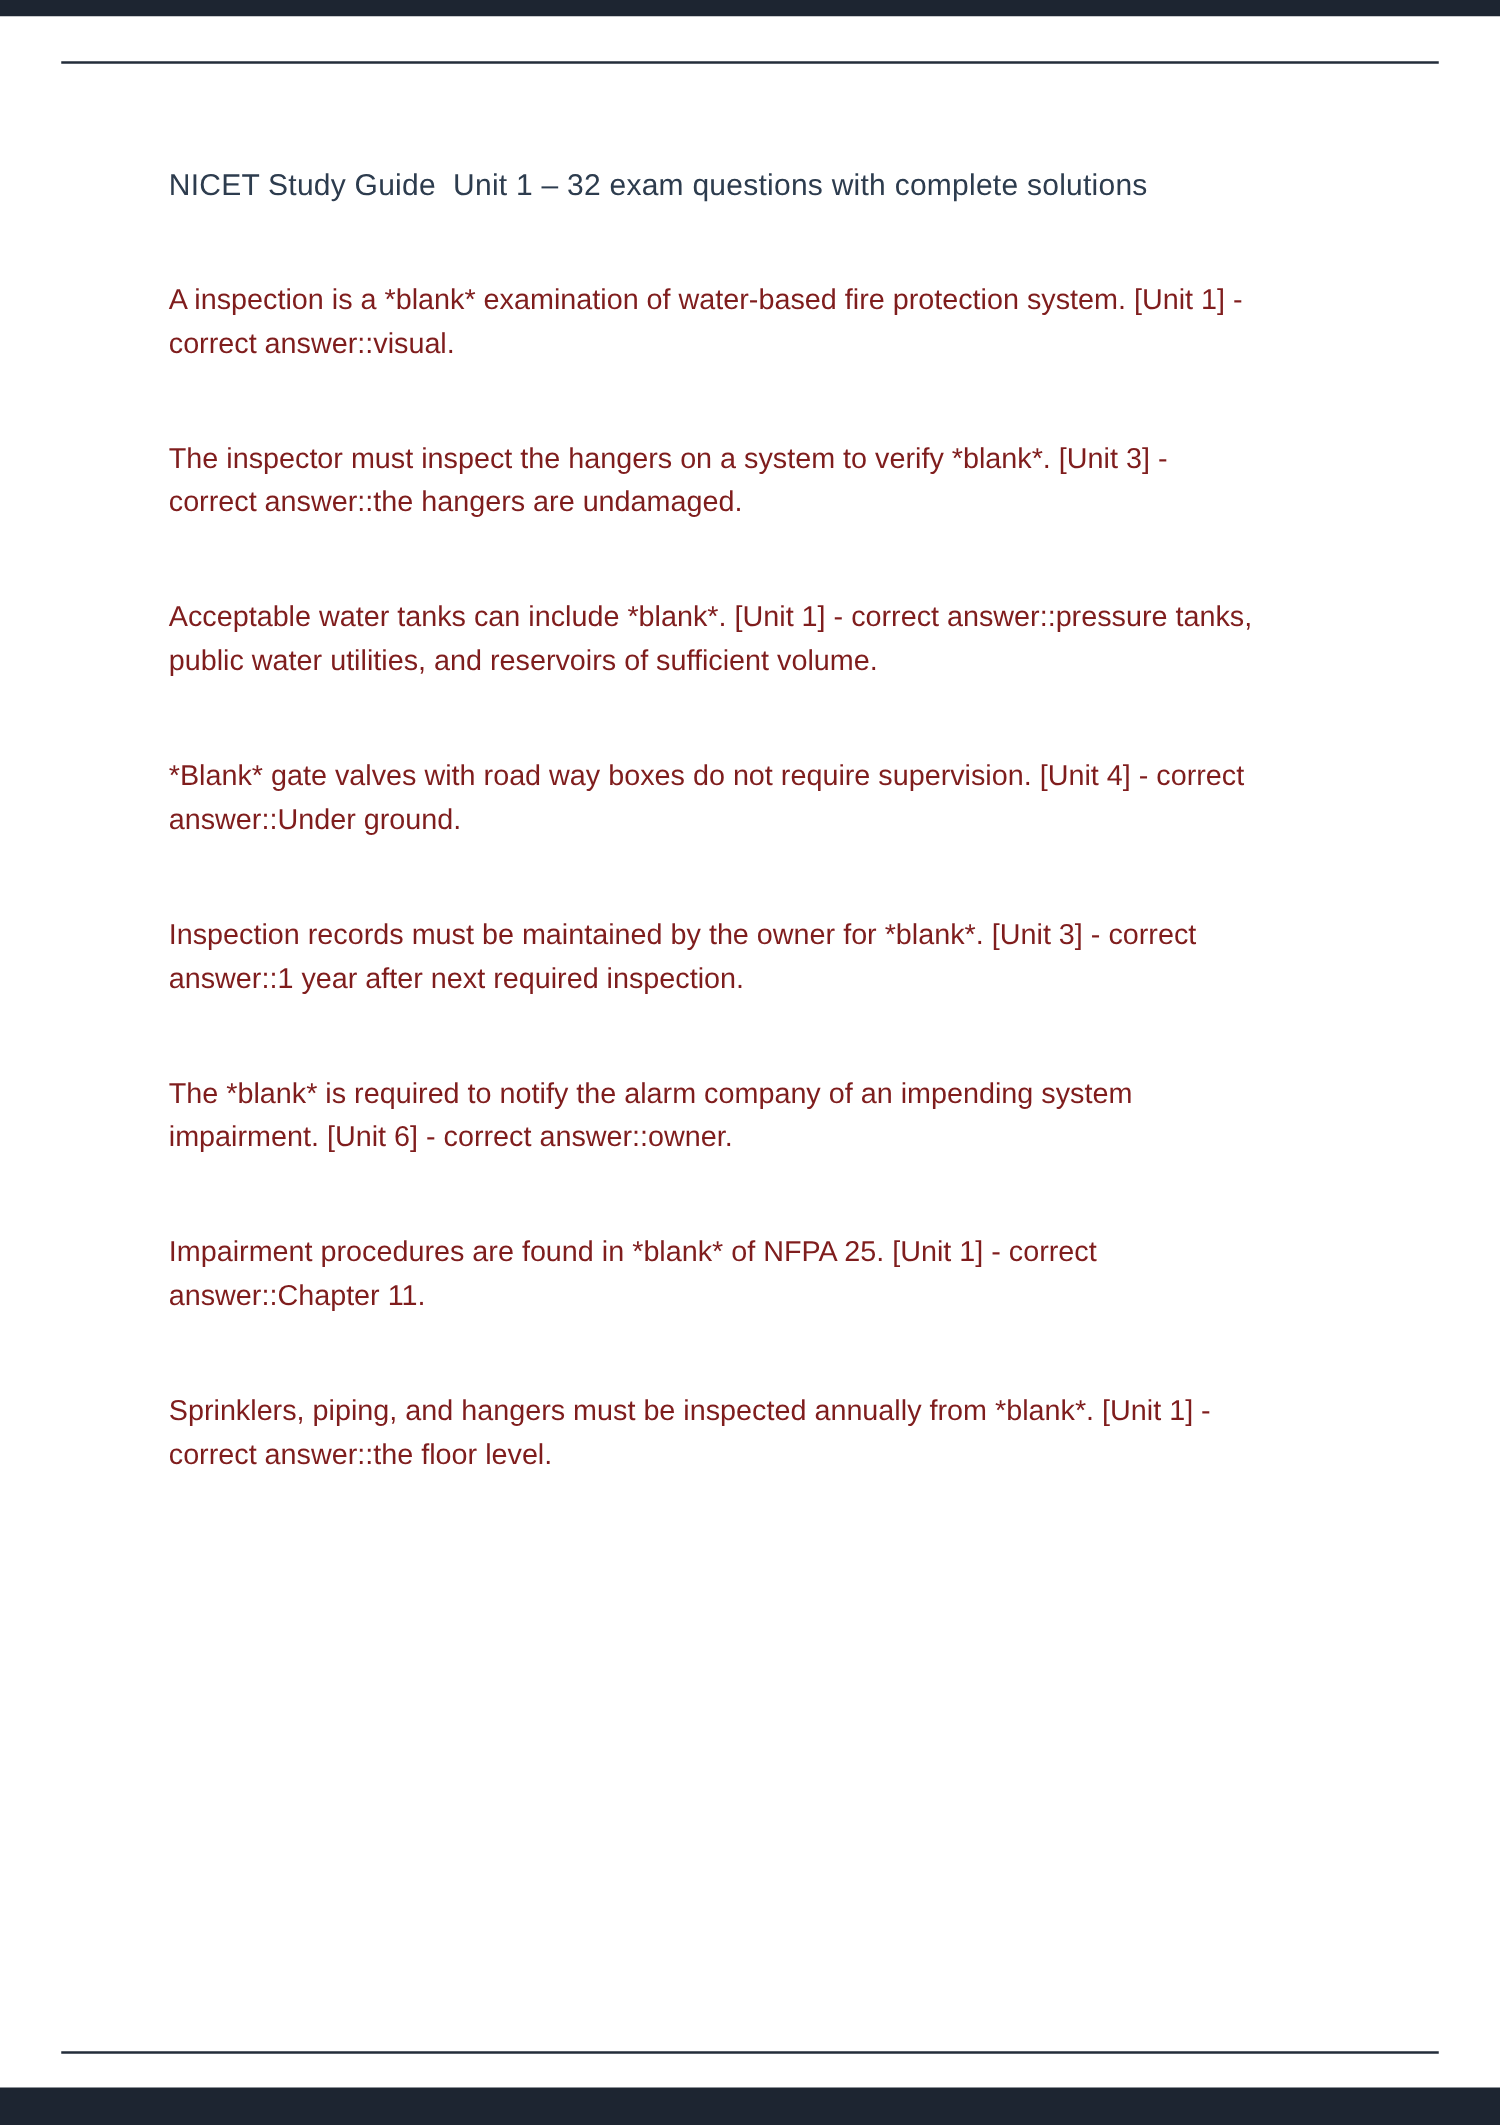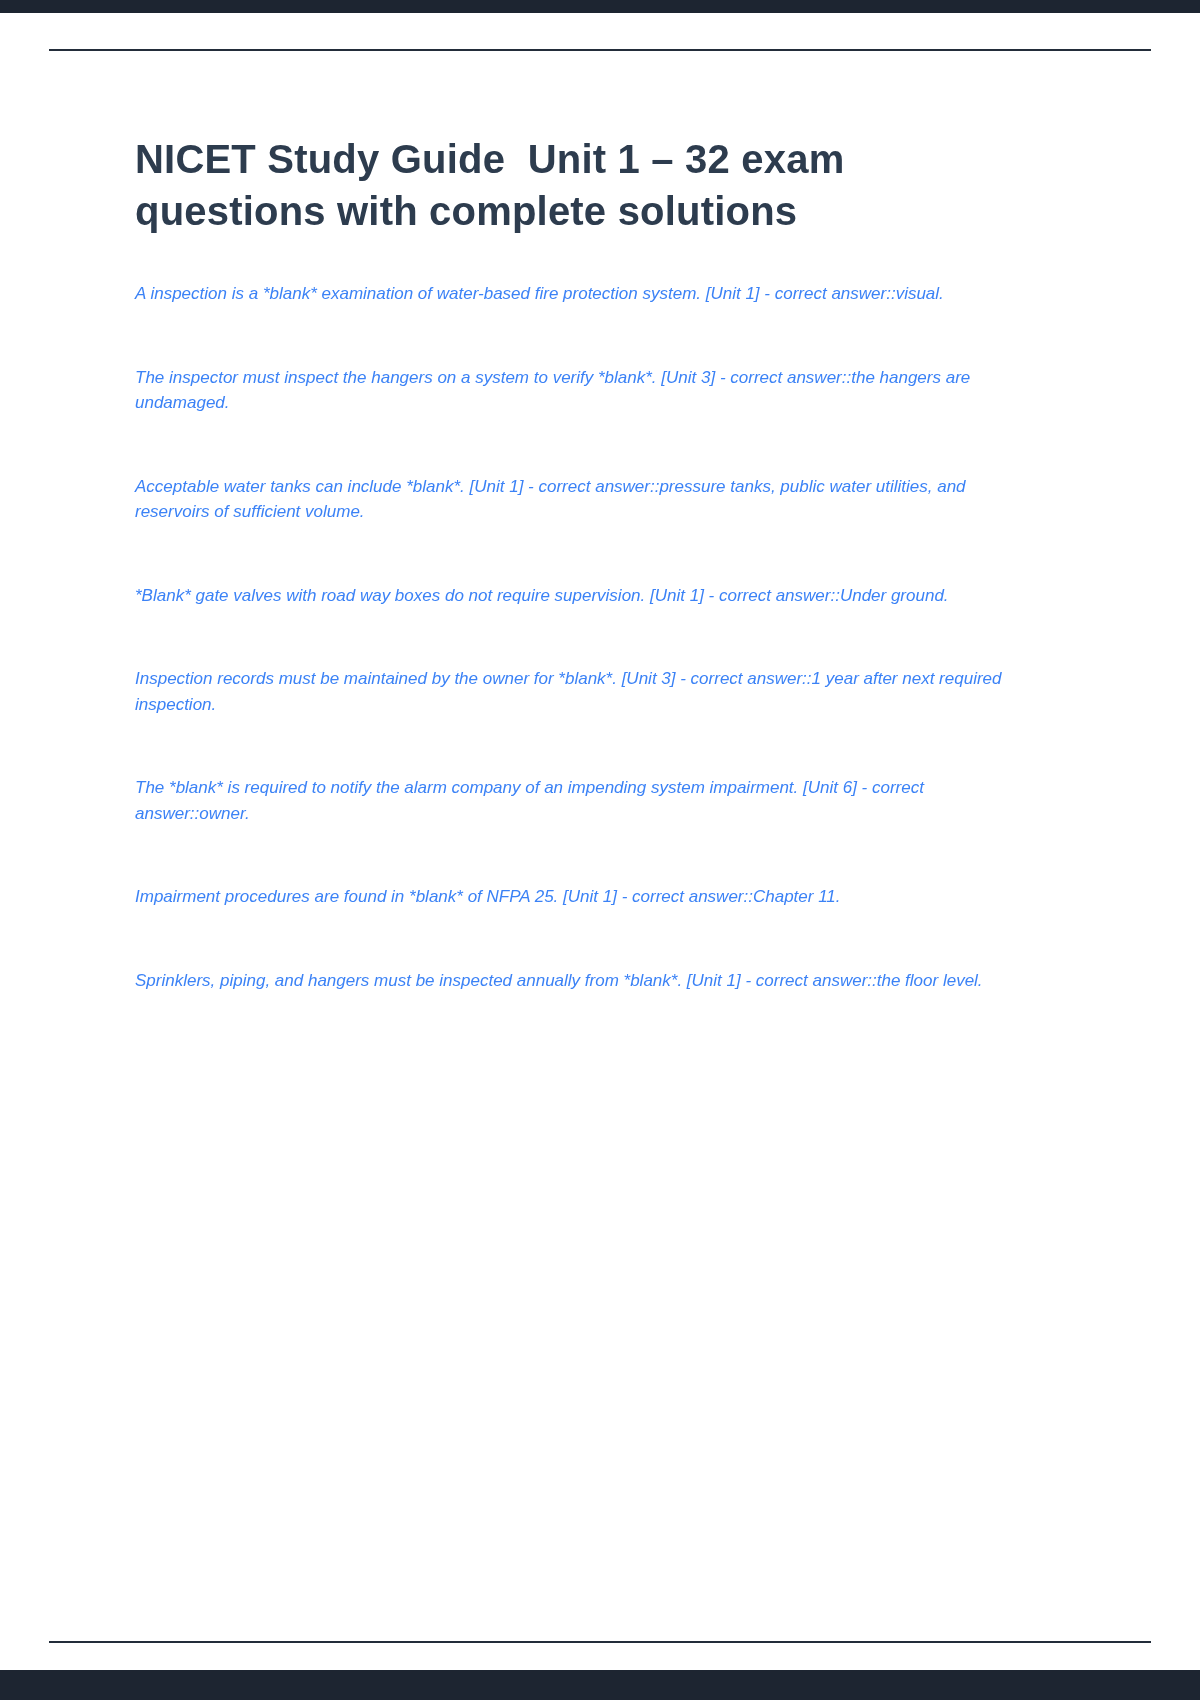--- a/index.html
+++ b/index.html
@@ -42,55 +42,54 @@
   .rule-bottom { top: 1641px; }
 
   .content {
     position: absolute;
     top: 133px;
     left: 135px;
     width: 880px;
   }
 
   .doc-title {
-    font-size: 40px;
-    font-weight: 700;
+    font-size: 24px;
+    font-weight: 400;
     line-height: 1.3;
     color: #2d3c4e;
     letter-spacing: 0.2px;
     white-space: pre-wrap;
-    margin-bottom: 44px;
+    margin-bottom: 58px;
   }
 
   .paragraph {
-    font-size: 17px;
+    font-size: 23px;
     line-height: 1.5;
-    color: #3b82f6;
+    color: #7f1d1d;
     margin-bottom: 58px;
     width: 868px;
-    font-style: italic;
   }
 </style>
 </head>
 <body>
 
 <div class="page">
 
   <div class="top-bar"></div>
 
   <div class="rule rule-top"></div>
 
   <div class="content">
 
     <h1 class="doc-title">NICET Study Guide  Unit 1 – 32 exam questions with complete solutions</h1>
 
     <p class="paragraph">A inspection is a *blank* examination of water-based fire protection system. [Unit 1] - correct answer::visual.</p>
     <p class="paragraph">The inspector must inspect the hangers on a system to verify *blank*. [Unit 3] - correct answer::the hangers are undamaged.</p>
     <p class="paragraph">Acceptable water tanks can include *blank*. [Unit 1] - correct answer::pressure tanks, public water utilities, and reservoirs of sufficient volume.</p>
-    <p class="paragraph">*Blank* gate valves with road way boxes do not require supervision. [Unit 1] - correct answer::Under ground.</p>
+    <p class="paragraph">*Blank* gate valves with road way boxes do not require supervision. [Unit 4] - correct answer::Under ground.</p>
     <p class="paragraph">Inspection records must be maintained by the owner for *blank*. [Unit 3] - correct answer::1 year after next required inspection.</p>
     <p class="paragraph">The *blank* is required to notify the alarm company of an impending system impairment. [Unit 6] - correct answer::owner.</p>
     <p class="paragraph">Impairment procedures are found in *blank* of NFPA 25. [Unit 1] - correct answer::Chapter 11.</p>
     <p class="paragraph">Sprinklers, piping, and hangers must be inspected annually from *blank*. [Unit 1] - correct answer::the floor level.</p>
 
   </div>
 
   <div class="rule rule-bottom"></div>
 
   <div class="bottom-bar"></div>

